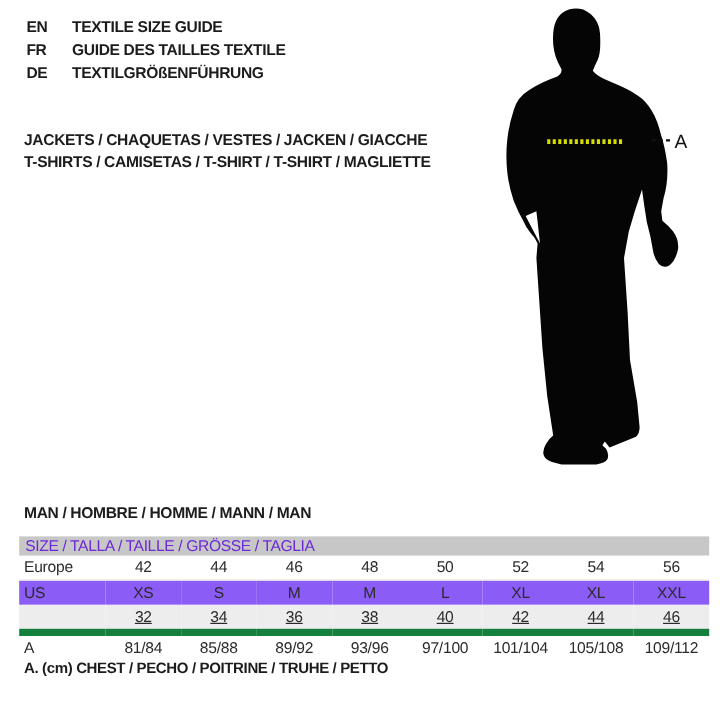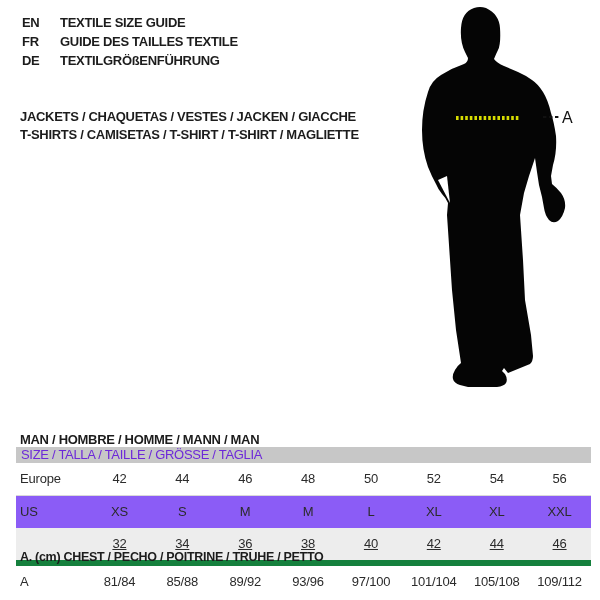--- a/index.html
+++ b/index.html
@@ -12,28 +12,28 @@
   .lang-block { position:absolute; left:22px; top:13px; }
   .lang-row { display:flex; height:19px; align-items:center;
               font-weight:bold; font-size:13px; letter-spacing:-0.3px; }
   .lang-row .code { width:38px; flex:0 0 38px; }
   
   .cat-block { position:absolute; left:20px; top:108px;
                font-weight:bold; font-size:13px; line-height:18px; letter-spacing:-0.3px; }
   
   .figure-svg { position:absolute; left:395px; top:0; width:205px; height:400px; }
   
-  .section-title { position:absolute; left:20px; top:432px;
+  .section-title { position:absolute; left:20px; top:420px;
                    font-weight:bold; font-size:13px; letter-spacing:-0.3px; }
   
   .table-wrap { position:absolute; left:16px; top:447px; width:575px; }
   .thead { height:16px; line-height:16px; padding-left:5px;
            font-size:13px; letter-spacing:-0.3px; color:#6d28d9; }
   table.size-table { width:100%; border-collapse:collapse; table-layout:fixed; }
-  .size-table td { height:32px; line-height:16px; padding:0; text-align:center;
+  .size-table td { height:20px; line-height:16px; padding:0; text-align:center;
                    font-size:13px; letter-spacing:-0.2px; color:#2b2b2b; }
   .size-table td.row-label { text-align:left; padding-left:4px; }
   .size-table tr.row-top-line td { border-top:1px solid #d9d9d9; }
   .size-table tr.row-bottom-line td { border-bottom:6px solid #15803d;text-decoration:underline; }
   
   .footnote { position:absolute; left:20px; top:550px;
               font-weight:bold; font-size:12.5px; letter-spacing:-0.3px; }
 </style>
 </head>
 <body>

